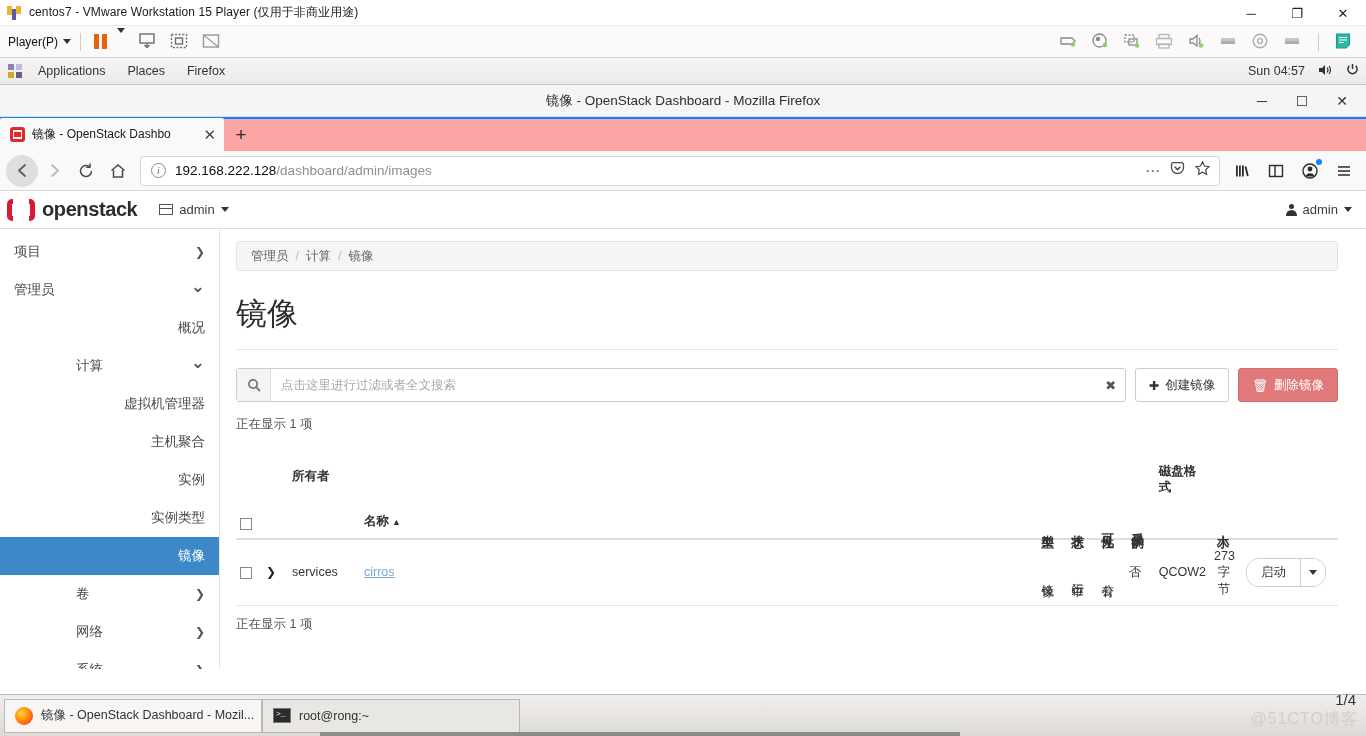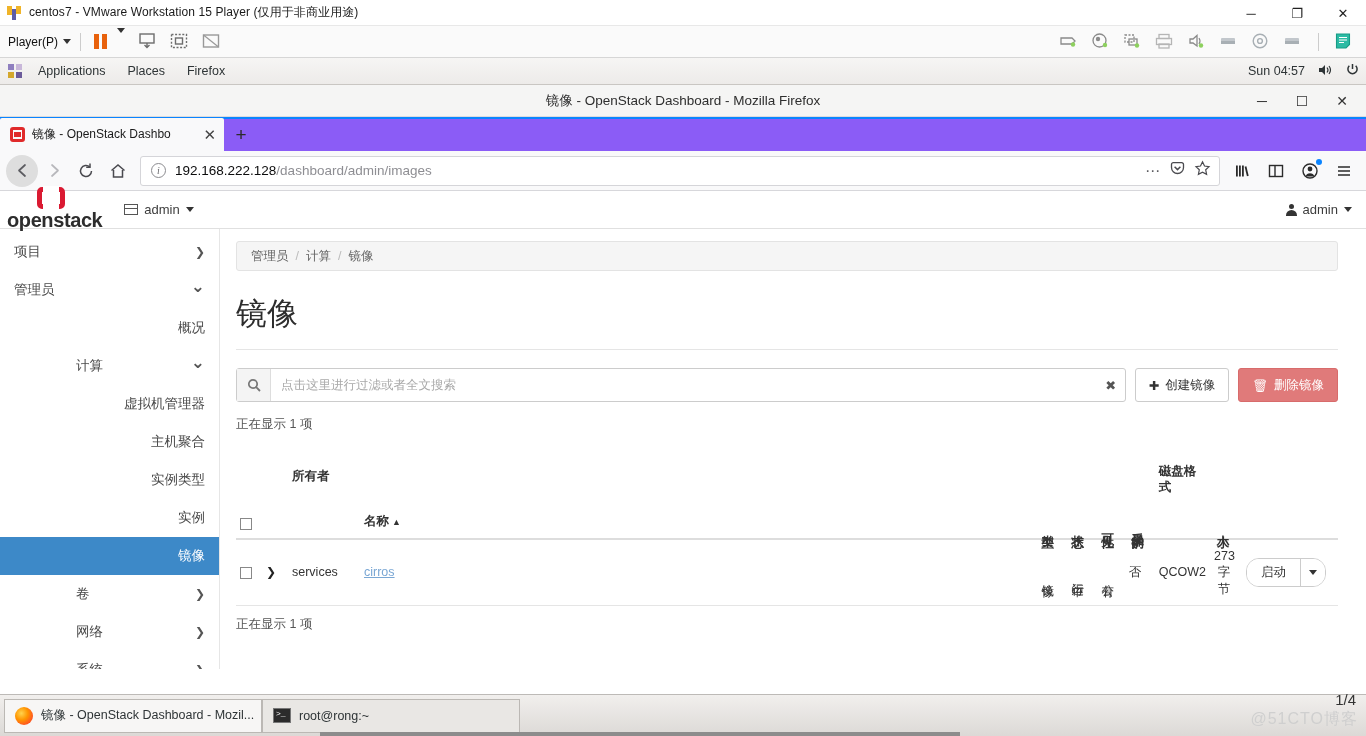--- a/index.html
+++ b/index.html
@@ -60,21 +60,21 @@
 
   
   .ff-titlebar {
     height: 32px; background: #f5f5f4; border-bottom:1px solid #dcdcdc;
     display:flex; align-items:center; justify-content:center; position:relative;
   }
   .ff-title-text { font-size: 13.5px; color:#2e2e2e; }
   .ff-win-btns { position:absolute; right: 4px; display:flex; gap: 0px;}
   .ff-win-btn { width:40px;height:32px;display:flex;align-items:center;justify-content:center;font-size:14px;color:#333; }
 
-  .ff-tabbar { height: 34px; background:#8b5cf6; display:flex; align-items:flex-end; position:relative; }
+  .ff-tabbar { height: 34px; background:#fca5a5; display:flex; align-items:flex-end; position:relative; }
   .ff-tabbar::before { content:''; position:absolute; top:0;left:0;right:0;height:2px;background:#0a84ff; }
   .ff-tab {
     height: 33px; background:#f9f9fa; display:flex; align-items:center;
     padding: 0 8px 0 10px; min-width: 224px; max-width:224px; border-top-left-radius:2px;border-top-right-radius:2px;
     position:relative;
   }
   .ff-favicon { width:15px;height:15px;margin-right:7px;flex:none; position:relative; }
   .ff-favicon .o { position:absolute;inset:0;border:3px solid #e02a2a;border-radius:3px; }
   .ff-favicon .i { position:absolute;left:4px;top:5px;width:7px;height:5px;background:#e02a2a; }
   .ff-tab-label {
@@ -96,21 +96,21 @@
   .url-text { flex:1; font-size:13.5px; margin-left:9px; color:#8e8e93; white-space:nowrap; overflow:hidden;}
   .url-text b { color:#0c0c0d; font-weight:400; }
   .url-icons { display:flex; align-items:center; gap:8px; padding-right:4px;}
   .ff-right-icons { display:flex; align-items:center; gap:2px; }
 
   
   .hz-topbar {
     height: 38px; background:#fff; border-bottom:1px solid #e0e0e0;
     display:flex; align-items:center; position:relative;
   }
-  .os-logo { display:flex; align-items:center; margin-left:7px;flex-direction:column;}
+  .os-logo { display:flex; align-items:center; margin-left:7px;}
   .os-logo-mark { width:28px;height:22px;position:relative;margin-right:7px;}
   .os-logo-mark .ring { position:absolute; inset:0; border:5px solid #da1a32; border-radius:5px;}
   .os-logo-mark .slot { position:absolute; left:6px; top:-1px; width:16px;height:6px;background:#fff;}
   .os-logo-mark .slot2 { position:absolute; left:6px; bottom:-1px; width:16px;height:6px;background:#fff;}
   .os-logo-text { font-size:20px; font-weight:bold; color:#2d2d2d; letter-spacing:-0.4px;}
   .hz-proj {
     margin-left:22px; display:flex;align-items:center;gap:6px; font-size:13px;color:#3c3c3c;
   }
   .grid-ico { width:14px;height:11px;border:1.4px solid #555; position:relative;}
   .grid-ico::after{content:'';position:absolute;left:0;right:0;top:3px;height:1.4px;background:#555;}
@@ -467,24 +467,24 @@
       <span>计算</span>
       <span class="chev chev-d"></span>
     </div>
     <div class="side-item lvl2">
       <span>虚拟机管理器</span>
     </div>
     <div class="side-item lvl2">
       <span>主机聚合</span>
     </div>
     <div class="side-item lvl2">
+      <span>实例</span>
+    </div>
+    <div class="side-item lvl2">
       <span>实例类型</span>
-    </div>
-    <div class="side-item lvl2">
-      <span>实例</span>
     </div>
     <div class="side-item lvl2 active">
       <span>镜像</span>
     </div>
     <div class="side-item lvl1 has-caret">
       <span>卷</span>
       <span class="chev chev-r"></span>
     </div>
     <div class="side-item lvl1 has-caret">
       <span>网络</span>

